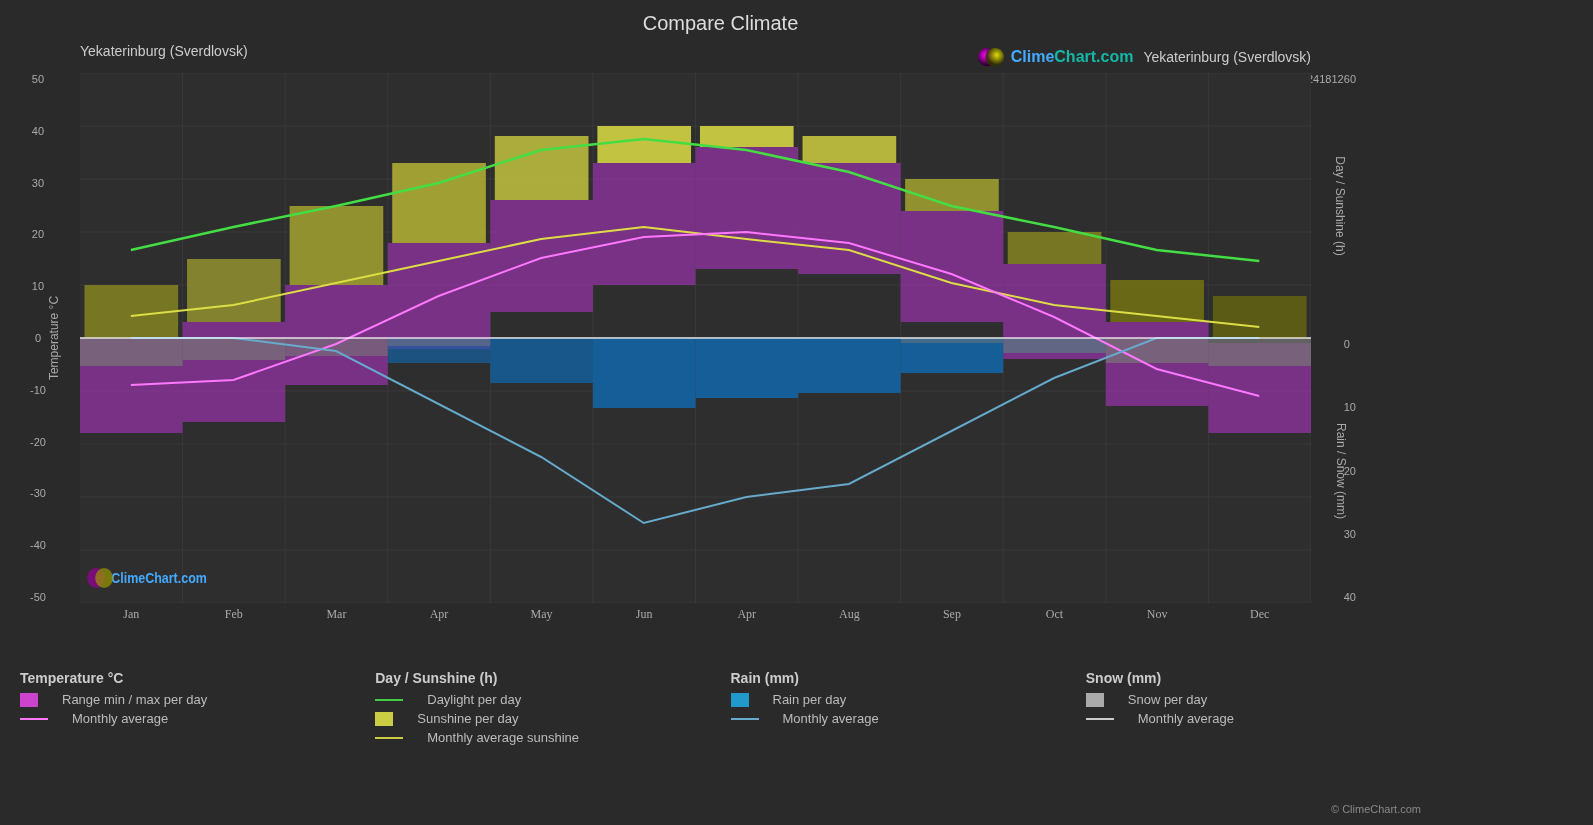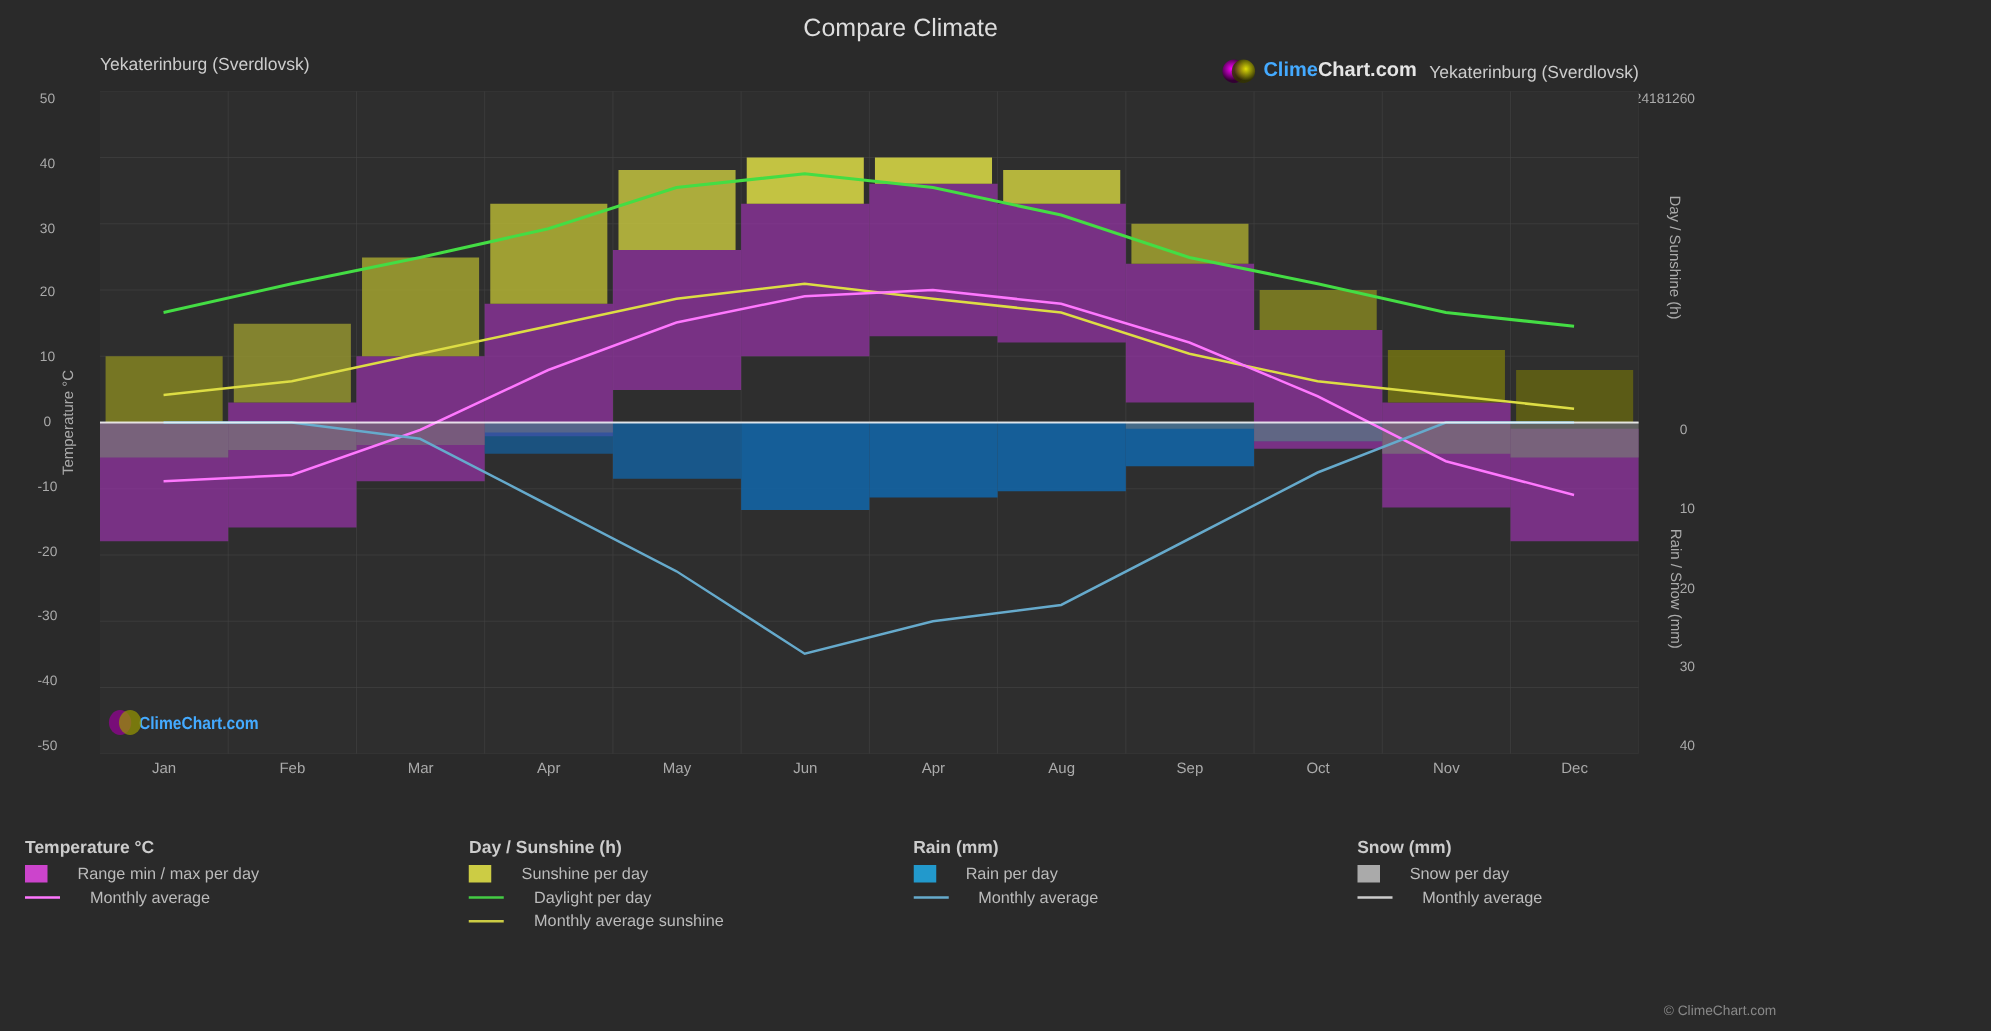--- a/index.html
+++ b/index.html
@@ -41,35 +41,36 @@
     }
     .logo-icon {
       width: 28px;
       height: 28px;
     }
     .logo-text {
       font-size: 16px;
       font-weight: bold;
     }
     .logo-text .blue { color: #4af; }
-    .logo-text .white { color: #e5e5e5; }
+    .logo-text .white { color: #14b8a6; }
     .chart-wrapper {
       position: relative;
       height: 530px;
       width: 100%;
     }
     .axis-label {
       font-size: 11px;
       color: #aaa;
     }
     .x-label {
       font-size: 12px;
       color: #aaa;
       text-align: center;
       flex: 1;
+      font-family: Liberation Serif, serif;
     }
     .legend-area {
       display: grid;
       grid-template-columns: 1fr 1fr 1fr 1fr;
       gap: 8px 20px;
       padding: 18px 20px 10px 20px;
       margin-top: 30px;
     }
     .legend-section-title {
       font-size: 14px;
@@ -310,28 +311,28 @@
       </div>
       <div class="legend-item">
         <div class="legend-line" style="background:#ff77ff;"></div>
         <span>Monthly average</span>
       </div>
     </div>
 
     <div class="legend-col">
       <div class="legend-section-title">Day / Sunshine (h)</div>
       <div class="legend-item">
+        <div class="legend-line" style="background:#44cc44;"></div>
+        <span>Daylight per day</span>
+      </div>
+      <div class="legend-item">
         <div class="legend-color-box" style="background:#cccc44;"></div>
         <span>Sunshine per day</span>
       </div>
       <div class="legend-item">
-        <div class="legend-line" style="background:#44cc44;"></div>
-        <span>Daylight per day</span>
-      </div>
-      <div class="legend-item">
         <div class="legend-line" style="background:#cccc44;"></div>
         <span>Monthly average sunshine</span>
       </div>
     </div>
 
     <div class="legend-col">
       <div class="legend-section-title">Rain (mm)</div>
       <div class="legend-item">
         <div class="legend-color-box" style="background:#2299cc;"></div>
         <span>Rain per day</span>

